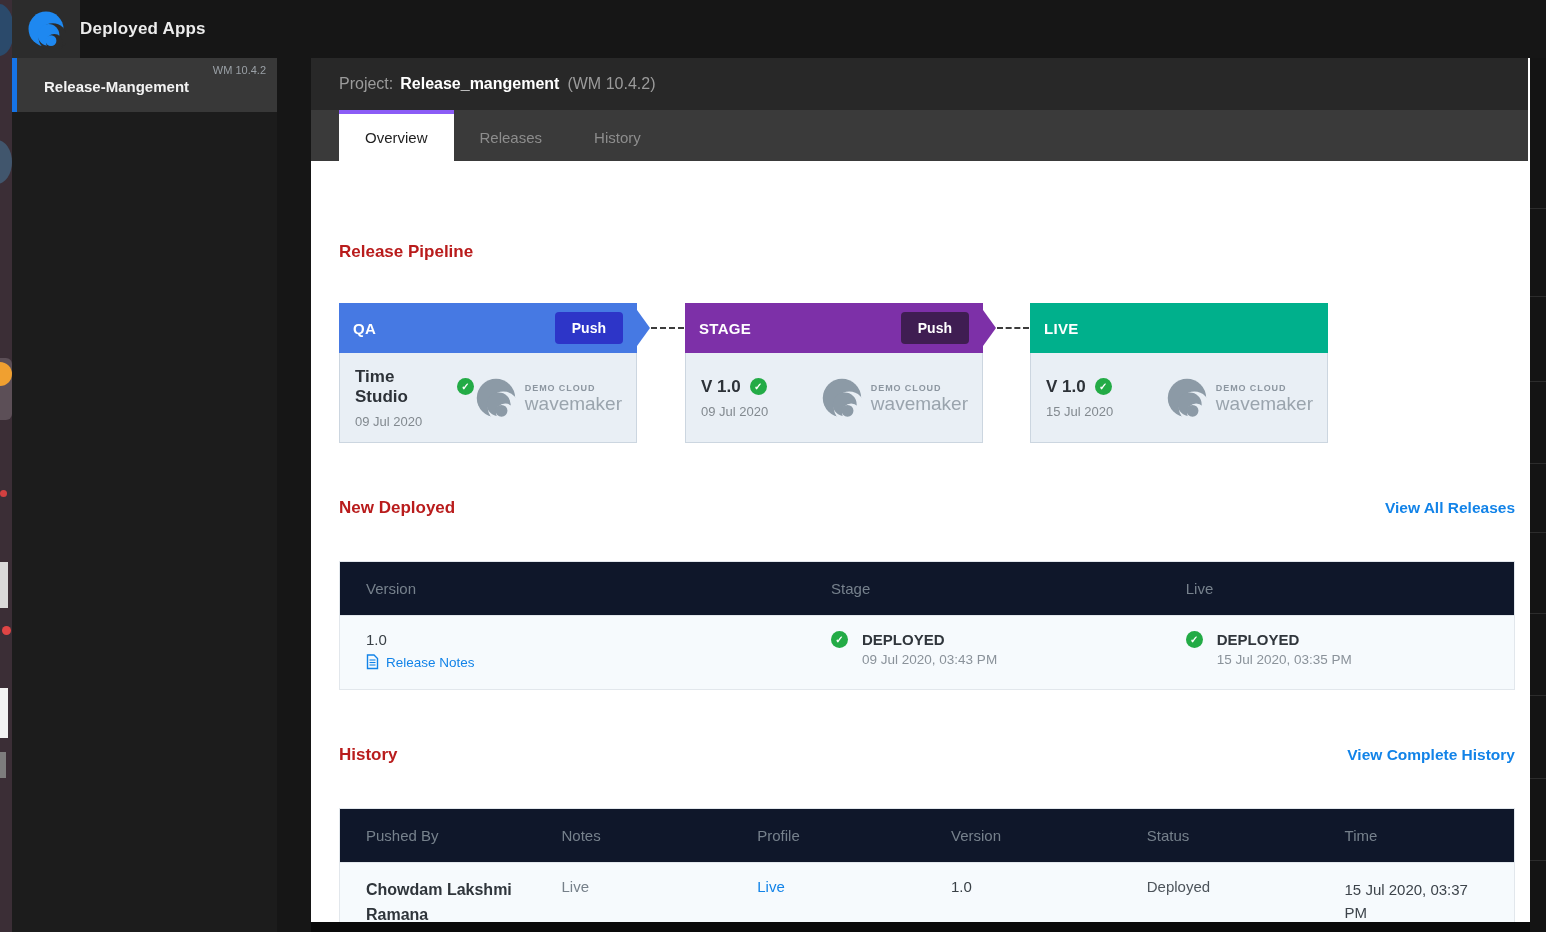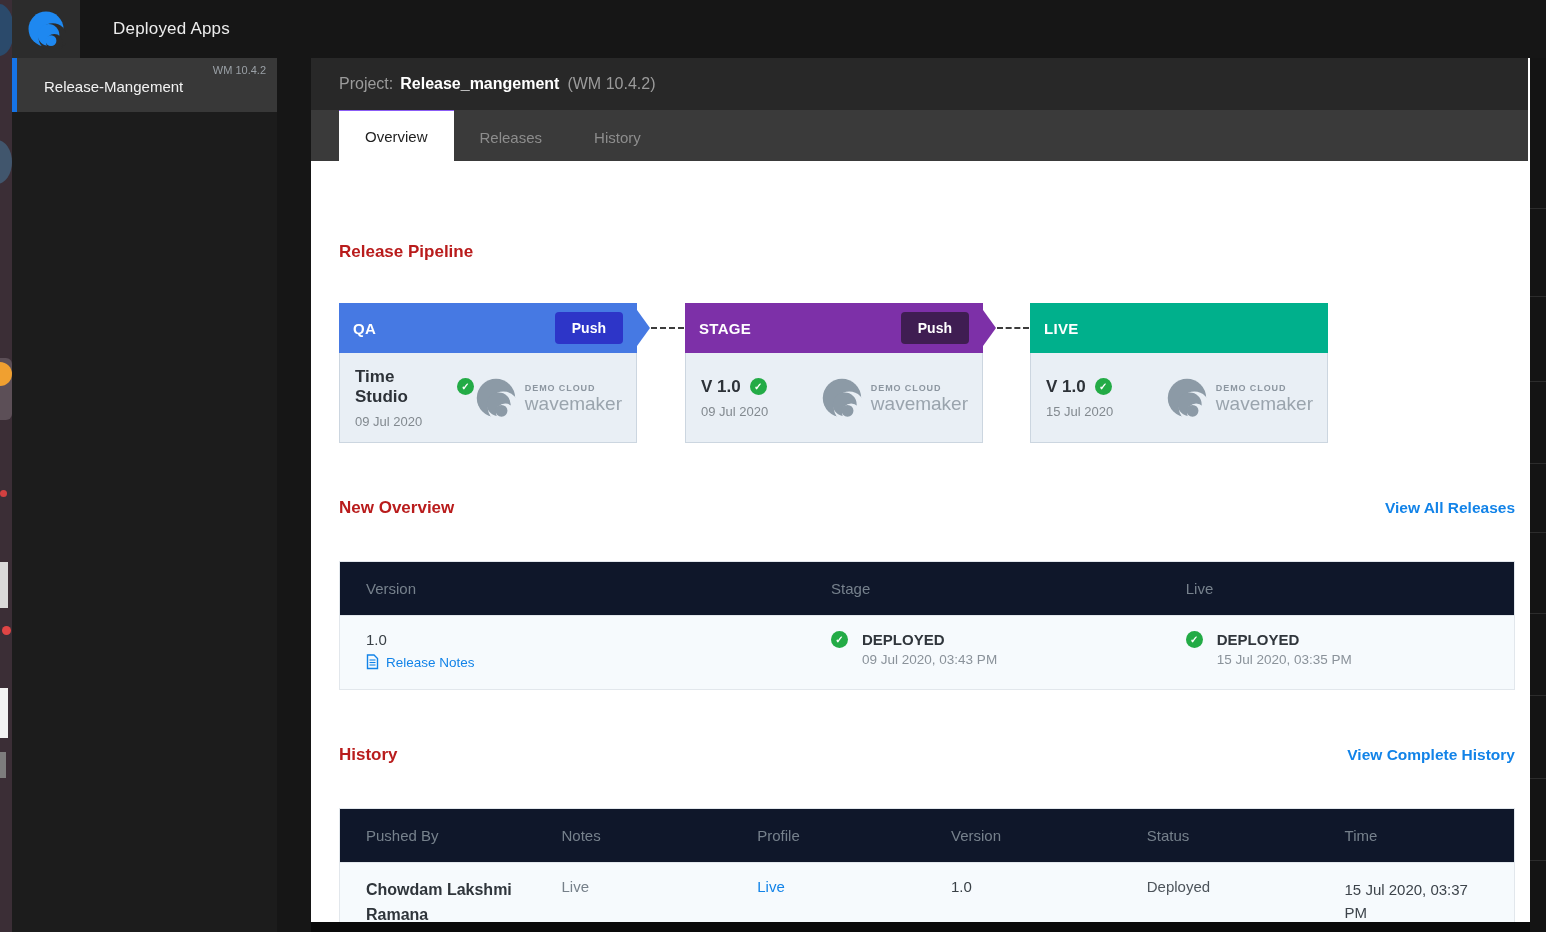--- a/index.html
+++ b/index.html
@@ -19,38 +19,38 @@
   .frag-orange  { left: -12px; top: 362px; width: 24px; height: 24px; border-radius: 50%; background: #f0a030; }
   .frag-dot1    { left: 0; top: 490px; width: 7px; height: 7px; border-radius: 50%; background: #d24040; }
   .frag-white1  { left: 0; top: 562px; width: 8px; height: 46px; background: #d9d9d9; }
   .frag-dot2    { left: 2px; top: 626px; width: 9px; height: 9px; border-radius: 50%; background: #e04545; }
   .frag-white2  { left: 0; top: 688px; width: 8px; height: 50px; background: #f2f2f2; }
   .frag-gray    { left: 0; top: 752px; width: 6px; height: 26px; background: #7d7d7d; }
 
   
   .top-bar { position: absolute; left: 12px; top: 0; width: 1534px; height: 58px; background: #161616; display: flex; align-items: center; }
   .logo-box { width: 68px; height: 58px; background: #2c2c2c; display: flex; align-items: center; justify-content: center; cursor: pointer; }
-  .app-title { color: #ececec; font-size: 17px; font-weight: 400; margin-left: 33px; letter-spacing: .2px; }
+  .app-title { color: #ececec; font-size: 17px; font-weight: 700; letter-spacing: .2px; }
 
   
   .sidebar { position: absolute; left: 12px; top: 58px; width: 265px; height: 874px; background: #1c1c1c; }
   .sidebar-item { position: relative; height: 54px; background: #383838; border-left: 5px solid #1673e6; cursor: pointer; }
-  .sidebar-item .item-label { position: absolute; left: 27px; top: 20px; color: #f2f2f2; font-size: 15px; font-weight: 400; }
+  .sidebar-item .item-label { position: absolute; left: 27px; top: 20px; color: #f2f2f2; font-size: 15px; font-weight: 700; }
   .sidebar-item .item-badge { position: absolute; right: 11px; top: 6px; color: #9aa0a6; font-size: 11px; }
 
   
   .main { position: absolute; left: 277px; top: 58px; width: 1379px; height: 874px; margin-left: 34px; }
   .project-header { height: 52px; background: #282828; display: flex; align-items: center; padding-left: 28px; font-size: 16px; }
   .project-header .ph-label { color: #9b9b9b; }
   .project-header .ph-name { color: #ffffff; font-weight: 700; margin-left: 7px; }
   .project-header .ph-version { color: #9b9b9b; margin-left: 8px; }
 
   .tab-bar { height: 51px; background: #3a3a3a; display: flex; align-items: stretch; padding-left: 28px; }
   .tab { padding: 0 26px; display: flex; align-items: center; font-size: 15px; color: #8d8d8d; cursor: pointer; border-top: 4px solid transparent; }
-  .tab.active { background: #ffffff; color: #1f1f1f; font-weight: 500; border-top: 1px solid #8b5cf6; }
+  .tab.active { background: #ffffff; color: #1f1f1f; font-weight: 500; border-top: 4px solid #8b5cf6; }
 
   .content { position: relative; height: 761px; background: #ffffff; overflow: hidden; }
   .content-inner { padding: 81px 0 0 28px; width: 1233px; }
 
   .section-title { font-size: 17px; font-weight: 700; color: #b91c1c; }
   .section-head { width: 1176px; display: flex; justify-content: space-between; align-items: baseline; }
   .section-link { color: #1283e8; font-size: 15.5px; font-weight: 700; text-decoration: none; cursor: pointer; }
 
   
   .cards-row { display: flex; margin-top: 41px; }
@@ -264,21 +264,21 @@
                 <div class="wm-top">DEMO CLOUD</div>
                 <div class="wm-bottom">wavemaker</div>
               </div>
             </div>
           </div>
         </div>
 
       </div>
 
       <div class="section-head" style="margin-top: 55px;">
-        <div class="section-title">New Overview</div>
+        <div class="section-title">New Deployed</div>
         <a class="section-link">View All Releases</a>
       </div>
 
       <table class="nr-table">
         <thead>
           <tr>
             <th style="width:466px;">Version</th>
             <th style="width:355px;">Stage</th>
             <th style="width:355px;">Live</th>
           </tr>

